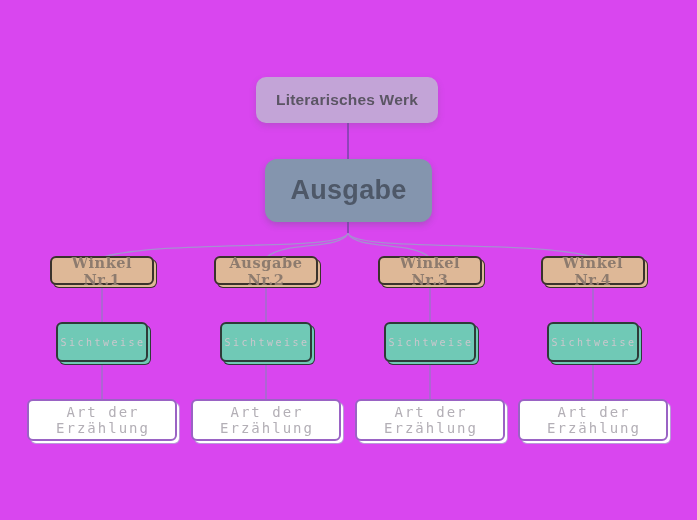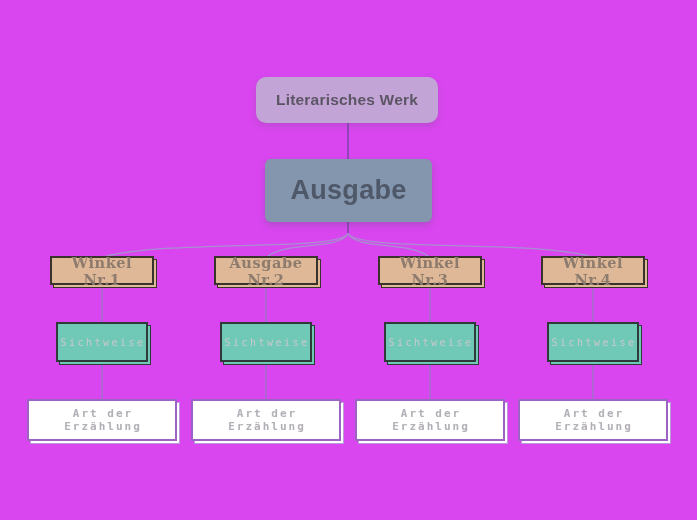--- a/index.html
+++ b/index.html
@@ -11,34 +11,34 @@
     background:#d946ef;
     overflow:hidden;
   }
 
   svg.wires { position:absolute; left:0; top:0; width:697px; height:520px; pointer-events:none; }
   .trunk  { stroke:var(--trunk_line); stroke-width:1.6; fill:none; }
   .fan    { stroke:var(--fan_line);   stroke-width:1.3; fill:none; }
   .branch { stroke:var(--branch_line);stroke-width:1.3; fill:none; }
 
   .node { position:absolute; display:flex; align-items:center; justify-content:center;
-          box-sizing:border-box; text-align:center; cursor:pointer; }
+          box-sizing:border-box; text-align:center; cursor:pointer;border-radius:6px; }
 
   
   .node.root {
     left:256px; top:77px; width:182px; height:46px;
     background:var(--lavender); border-radius:10px;
     color:#5b5564; font-size:15.5px; font-weight:bold; letter-spacing:0.2px;
     box-shadow:0 3px 6px rgba(110,90,130,0.28);
   }
 
   
   .node.edition {
     left:265px; top:159px; width:167px; height:63px;
-    background:var(--blue_gray); border-radius:6px;
+    background:var(--blue_gray); border-radius:12px;
     color:#4e5868; font-size:27px; font-weight:bold; letter-spacing:0.3px;
     box-shadow:0 3px 6px rgba(80,90,110,0.30);
   }
 
   .column { position:absolute; width:164px; top:256px; }
   .col1 { left:20px; }
   .col2 { left:184px; }
   .col3 { left:348px; }
   .col4 { left:511px; }
   .column .node { position:absolute; left:50%; transform:translateX(-50%); }
@@ -59,23 +59,22 @@
     color:#c9c7cc; font-family:"DejaVu Sans Mono", monospace;
     font-size:10px; letter-spacing:2.5px; padding-left:2px;
     box-shadow:3px 3px 0 -1px var(--teal), 3px 3px 0 0 var(--teal_border);
   }
 
   
   .node.art {
     top:143px; width:150px; height:42px;
     background:#ffffff; border:2px solid var(--purple_border);
     color:#b3afb6; font-family:"DejaVu Sans Mono", monospace;
-    font-size:11px; letter-spacing:2px; padding-left:2px;
+    font-size:14px; letter-spacing:2px; padding-left:2px;
     box-shadow:3px 3px 0 -1px #ffffff, 3px 3px 0 0 var(--purple_shadow);
-    font-weight:bold;
   }
 </style>
 </head>
 <body>
 
 <div class="canvas">
 
   <svg class="wires" viewBox="0 0 697 520">
     <path class="trunk" d="M348,123 L348,159"></path>
     <path class="trunk" d="M348,222 L348,233.5"></path>

